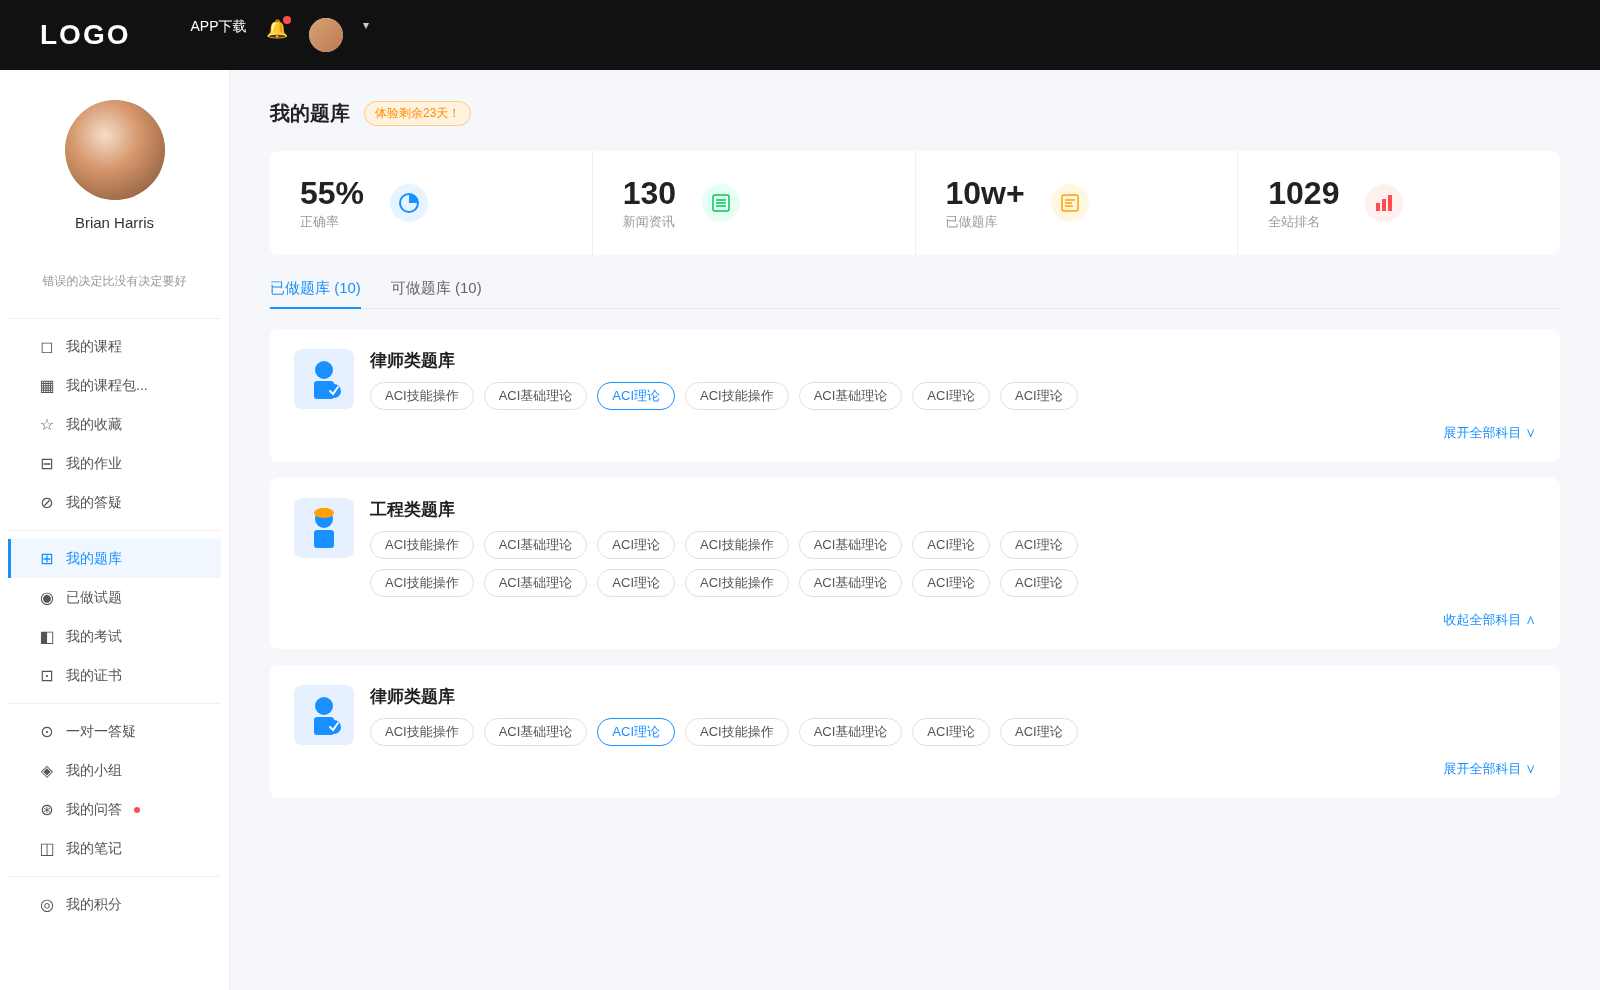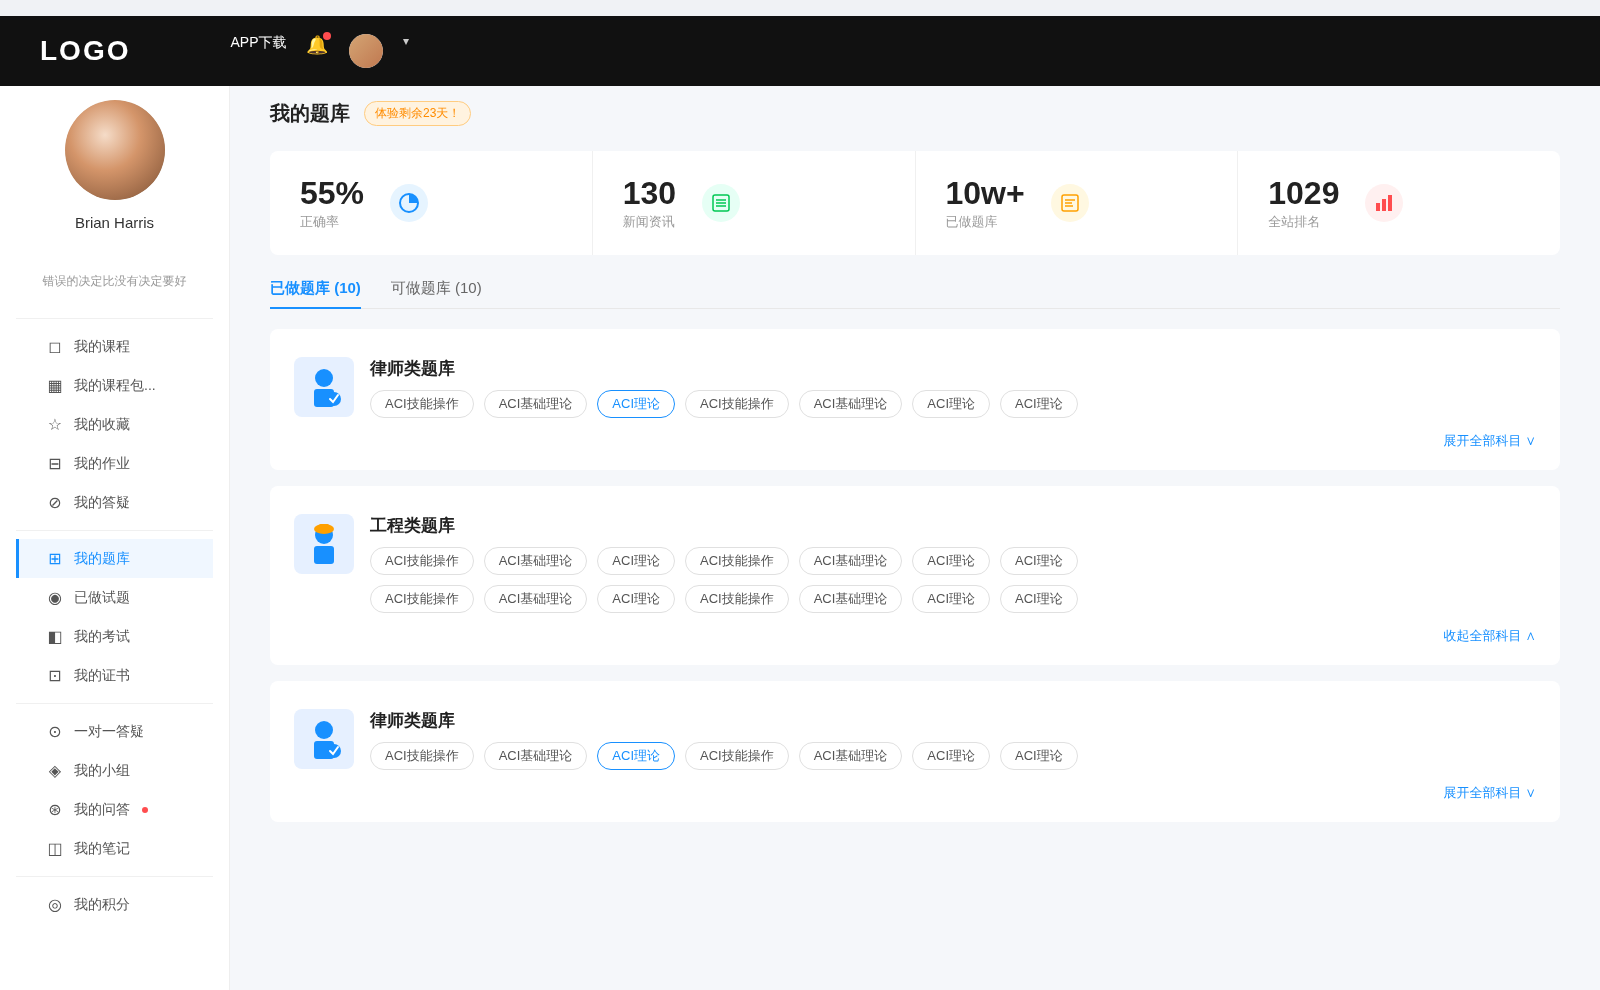--- a/index.html
+++ b/index.html
@@ -6,23 +6,22 @@
     body { font-family: -apple-system, BlinkMacSystemFont, 'PingFang SC', 'Microsoft YaHei', sans-serif; background: #f0f2f5; min-height: 990px; }
 
     
     .navbar {
       background: #111;
       height: 70px;
       display: flex;
       align-items: center;
       padding: 0 40px;
       position: fixed;
-      top: 16px; left: 0; right: 0;
+      top: 0; left: 0; right: 0;
       z-index: 100;
-      gap: 40px;
     }
     .nav-logo {
       color: #fff;
       font-size: 28px;
       font-weight: 900;
       letter-spacing: 2px;
       margin-right: 60px;
     }
     .nav-links {
       display: flex;
@@ -80,21 +79,21 @@
       margin-top: 70px;
       display: flex;
       min-height: 920px;
     }
 
     
     .sidebar {
       width: 230px;
       background: #fff;
       border-right: 1px solid #eee;
-      padding: 30px 16px;
+      padding: 30px 8px;
       flex-shrink: 0;
       display: flex;
       flex-direction: column;
       align-items: center;
     }
     .sidebar-avatar {
       width: 100px; height: 100px;
       border-radius: 50%;
       background: linear-gradient(135deg, #e8d5c4 0%, #c9a88e 50%, #8b6a4e 100%);
       margin-bottom: 14px;
@@ -240,21 +239,21 @@
     }
     .tab-item {
       font-size: 15px;
       color: #666;
       padding-bottom: 10px;
       cursor: pointer;
       position: relative;
     }
     .tab-item.active {
       color: #1890ff;
-      font-weight: 700;
+      font-weight: 400;
     }
     .tab-item.active::after {
       content: '';
       position: absolute;
       bottom: -1px; left: 0; right: 0;
       height: 2px;
       background: #1890ff;
     }
 
     
@@ -262,21 +261,20 @@
       background: #fff;
       border-radius: 8px;
       margin-bottom: 16px;
       padding: 20px 24px;
     }
     .qbank-header {
       display: flex;
       align-items: flex-start;
       margin-bottom: 14px;
       gap: 16px;
-      margin-top: 8px;
     }
     .qbank-icon {
       width: 60px; height: 60px;
       border-radius: 8px;
       background: #e6f0ff;
       display: flex; align-items: center; justify-content: center;
       flex-shrink: 0;
     }
     .qbank-title {
       font-size: 17px;

